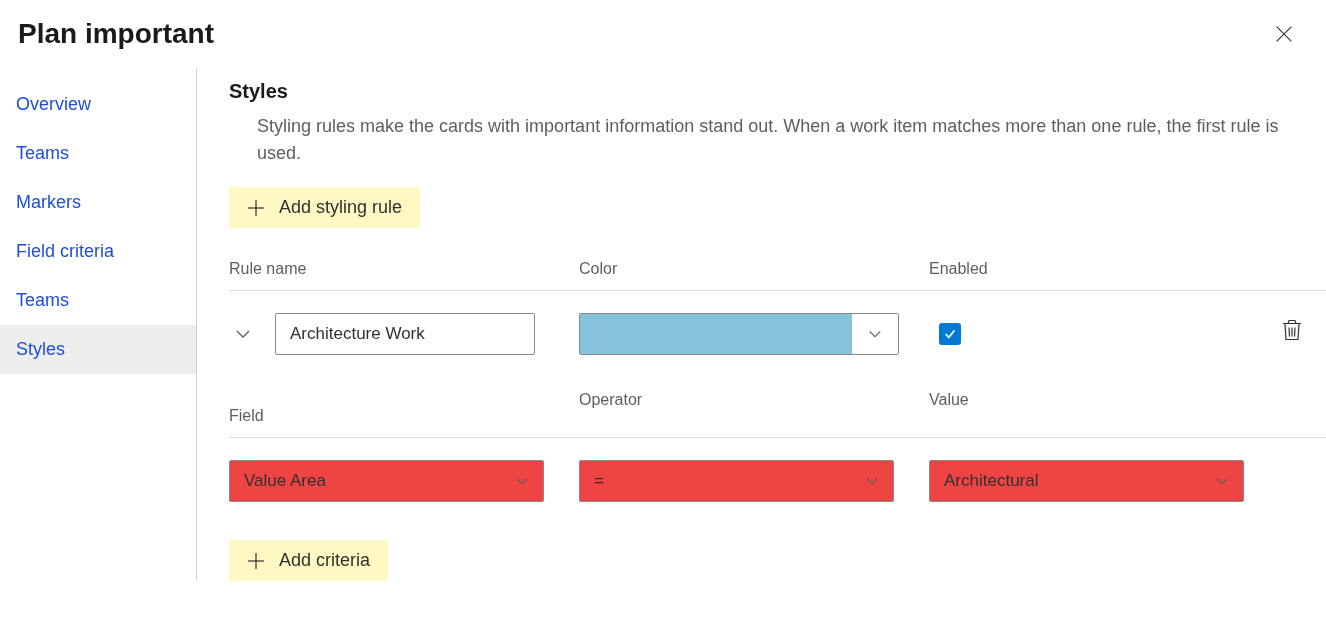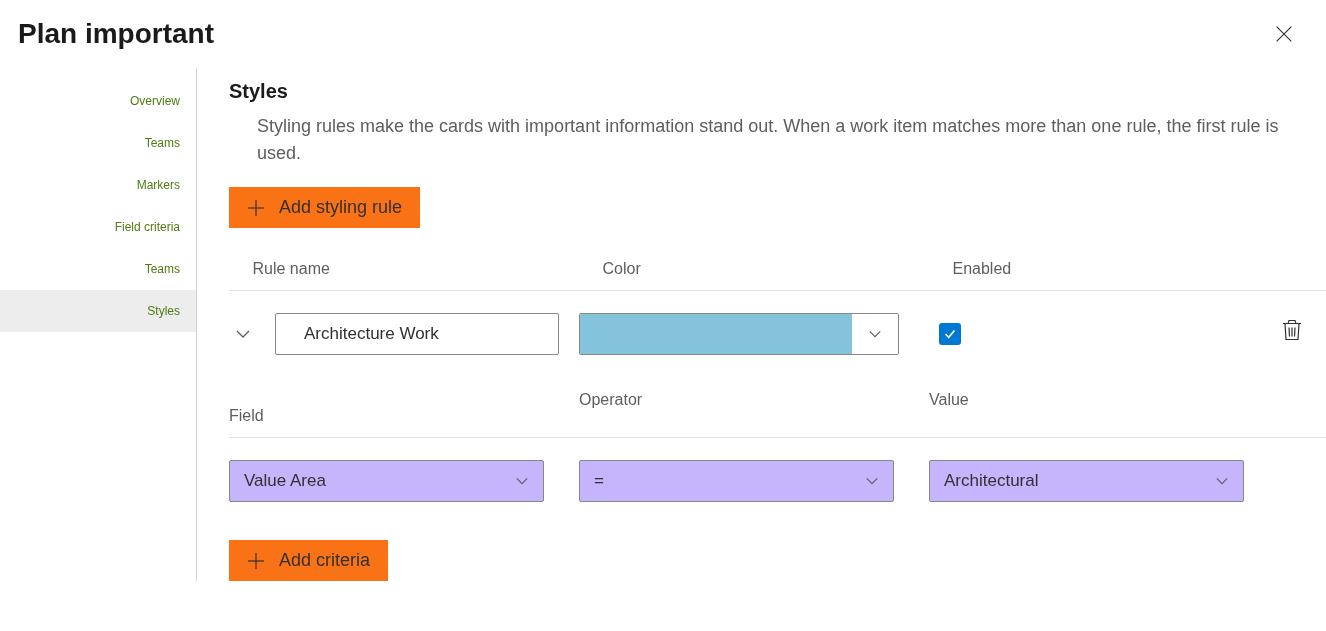--- a/index.html
+++ b/index.html
@@ -44,24 +44,23 @@
     .body {
       display: flex;
     }
     .sidebar {
       width: 197px;
       border-right: 1px solid #d0d0d0;
       padding-top: 12px;
     }
     .sidebar-item {
       padding: 14px 16px;
-      font-size: 12px;
-      color: #4d7c0f;
-      cursor: pointer;
-      text-align: right;
+      font-size: 18px;
+      color: #1d4ed8;
+      cursor: pointer;
     }
     .sidebar-item.active {
       background: #ededed;
     }
     .content {
       flex: 1;
       padding: 12px 0 0 32px;
     }
     .section-title {
       font-size: 20px;
@@ -74,39 +73,38 @@
       color: #605e5c;
       line-height: 1.5;
       margin-bottom: 20px;
       max-width: 1075px;
       margin-left: 28px;
     }
     .btn {
       display: inline-flex;
       align-items: center;
       gap: 14px;
-      background: #f97316;
+      background: #fef9c3;
       border: none;
       padding: 10px 18px;
       font-size: 18px;
       color: #323130;
       cursor: pointer;
       font-family: inherit;
     }
     .btn .plus-icon {
       width: 18px;
       height: 18px;
     }
     .table-header {
       display: flex;
       margin-top: 32px;
       padding-bottom: 12px;
       font-size: 16px;
       color: #605e5c;
-      justify-content: center;
     }
     .col-rule {
       width: 350px;
     }
     .col-color {
       width: 350px;
     }
     .col-enabled {
       width: 350px;
     }
@@ -125,25 +123,25 @@
       justify-content: flex-start;
       cursor: pointer;
       color: #605e5c;
       padding-left: 6px;
     }
     .chevron-toggle svg {
       width: 16px;
       height: 16px;
     }
     .text-input {
-      width: 284px;
+      width: 260px;
       height: 42px;
       border: 1px solid #8a8886;
       border-radius: 2px;
-      padding: 0 28px;
+      padding: 0 14px;
       font-size: 17px;
       font-family: inherit;
       color: #323130;
     }
     .col-rule-cell {
       width: 350px;
       display: flex;
       align-items: center;
     }
     .col-color-cell {
@@ -240,21 +238,21 @@
     .dropdown {
       height: 42px;
       border: 1px solid #8a8886;
       border-radius: 2px;
       display: flex;
       align-items: center;
       justify-content: space-between;
       padding: 0 14px;
       font-size: 17px;
       cursor: pointer;
-      background: #c4b5fd;
+      background: #ef4444;
     }
     .dropdown svg {
       width: 14px;
       height: 14px;
       color: #605e5c;
     }
     .dd-field {
       width: 315px;
       margin-right: 35px;
     }

